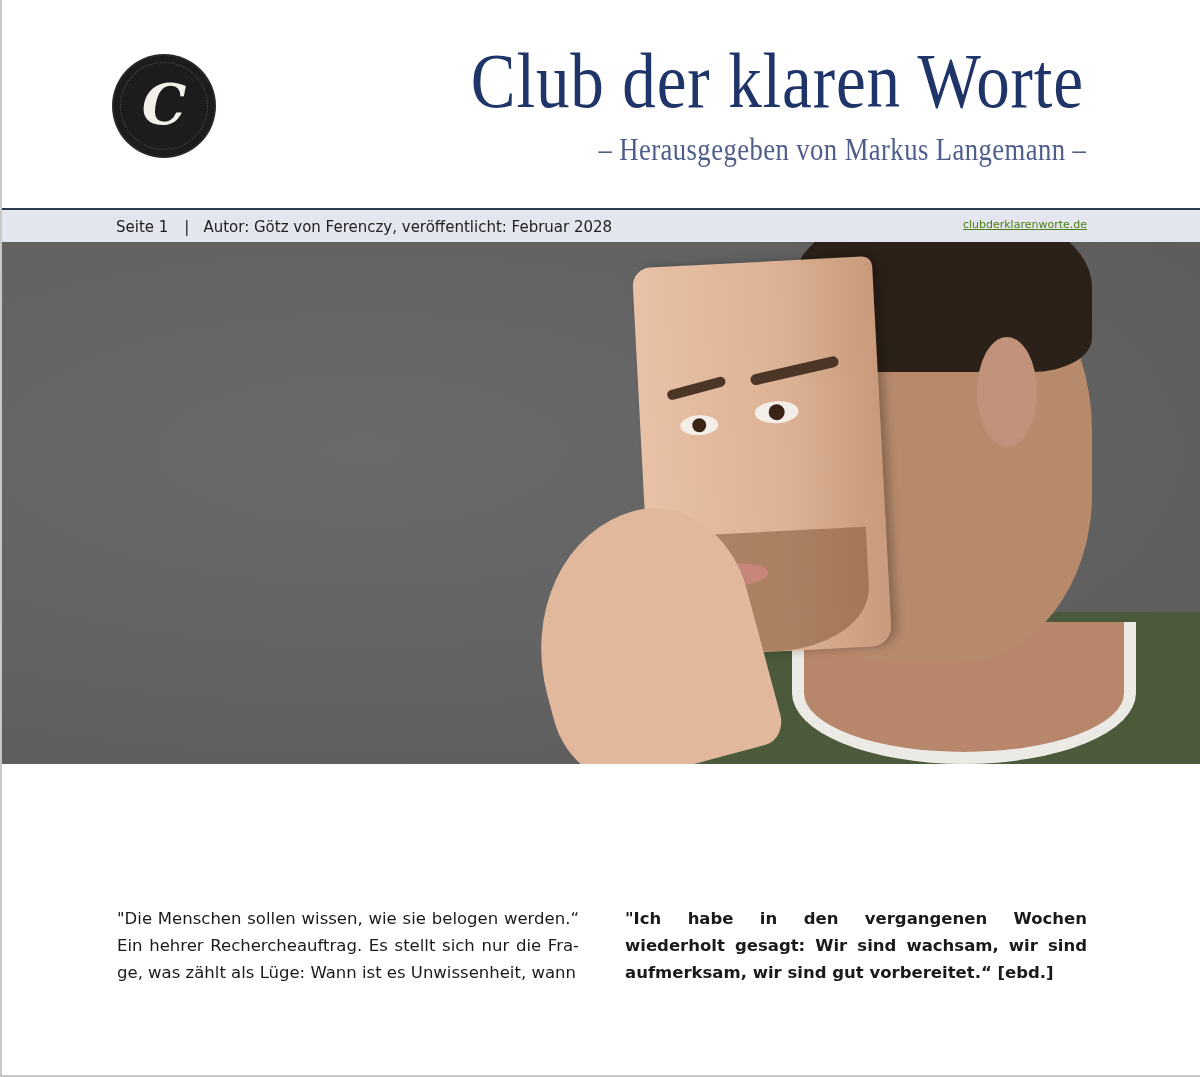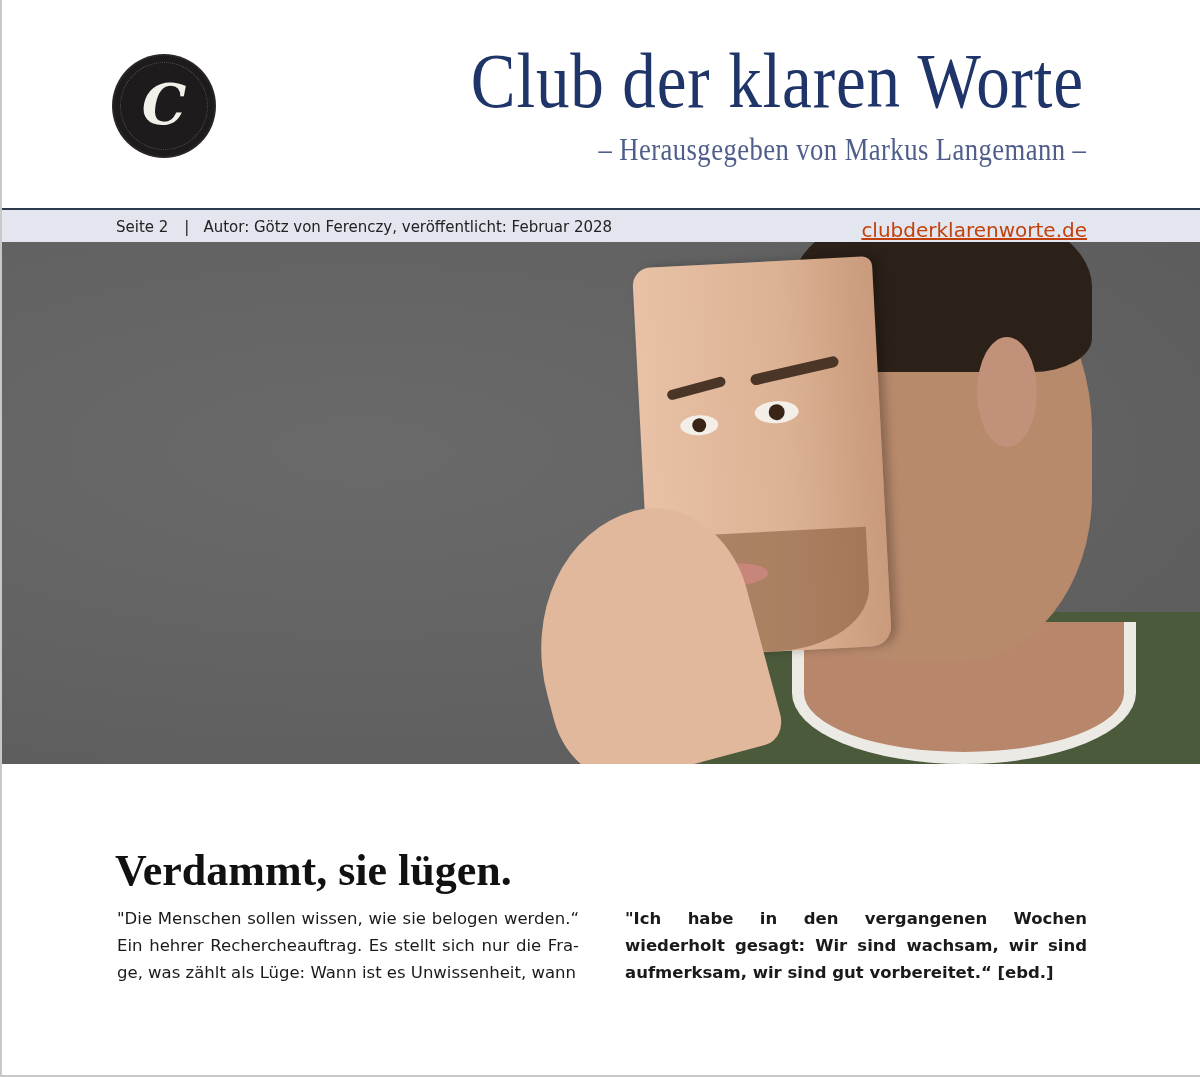--- a/index.html
+++ b/index.html
@@ -48,21 +48,21 @@
       background: #e3e5ef; border-top: 2px solid #2c3a4e;
       box-sizing: border-box;
     }
     .infobar-left {
       position: absolute; left: 114px; top: 8px;
       font-size: 15px; color: #222; white-space: nowrap;
     }
     .infobar-left .sep { display: inline-block; margin: 0 14px 0 16px; color: #222; }
     .infobar-right {
       position: absolute; right: 115px; top: 8px;
-      font-size: 20px; color: #c2410c; text-decoration: underline;
+      font-size: 11px; color: #4d7c0f; text-decoration: underline;
       cursor: pointer;
     }
     
     .hero {
       position: absolute; left: 0; top: 242px; width: 1200px; height: 522px;
       background: radial-gradient(ellipse at 30% 40%, #6a6a6b 0%, #626263 55%, #5a5a5b 100%);
       overflow: hidden;
     }
     .hero .neck {
       position: absolute; left: 745px; top: 360px; width: 260px; height: 200px;
@@ -128,21 +128,21 @@
 <div class="page">
 
   <div class="logo">
     <span class="logo-letter">C</span>
   </div>
   <div class="masthead-title">Club der klaren Worte</div>
   <div class="masthead-sub">– Herausgegeben von Markus Langemann –</div>
 
   <div class="infobar">
     <div class="infobar-left">
-      <span>Seite 2</span><span class="sep">|</span><span>Autor: Götz von Ferenczy, veröffentlicht: Februar 2028</span>
+      <span>Seite 1</span><span class="sep">|</span><span>Autor: Götz von Ferenczy, veröffentlicht: Februar 2028</span>
     </div>
     <a class="infobar-right">clubderklarenworte.de</a>
   </div>
 
   <div class="hero" title="Mann hält sich eine Maske seines eigenen Gesichts vor das Gesicht">
     <div class="neck"></div>
     <div class="sweater"></div>
     <div class="collar"></div>
     <div class="head"></div>
     <div class="hair"></div>
@@ -151,21 +151,20 @@
       <div class="beard"></div>
       <div class="brow1"></div>
       <div class="brow2"></div>
       <div class="eye1"></div>
       <div class="eye2"></div>
       <div class="lips"></div>
     </div>
     <div class="hand"></div>
   </div>
 
-  <h1 class="headline">Verdammt, sie lügen.</h1>
 
   <div class="col col-left">
     <p>"Die Menschen sollen wissen, wie sie belogen werden.“ Ein hehrer Rechercheauftrag. Es stellt sich nur die Fra­ge, was zählt als Lüge: Wann ist es Unwissenheit, wann</p>
   </div>
 
   <div class="col col-right">
     <p class="bold">"Ich habe in den vergangenen Wochen wiederholt gesagt: Wir sind wachsam, wir sind aufmerksam, wir sind gut vorbereitet.“ [ebd.]</p>
   </div>
 
 </div>

